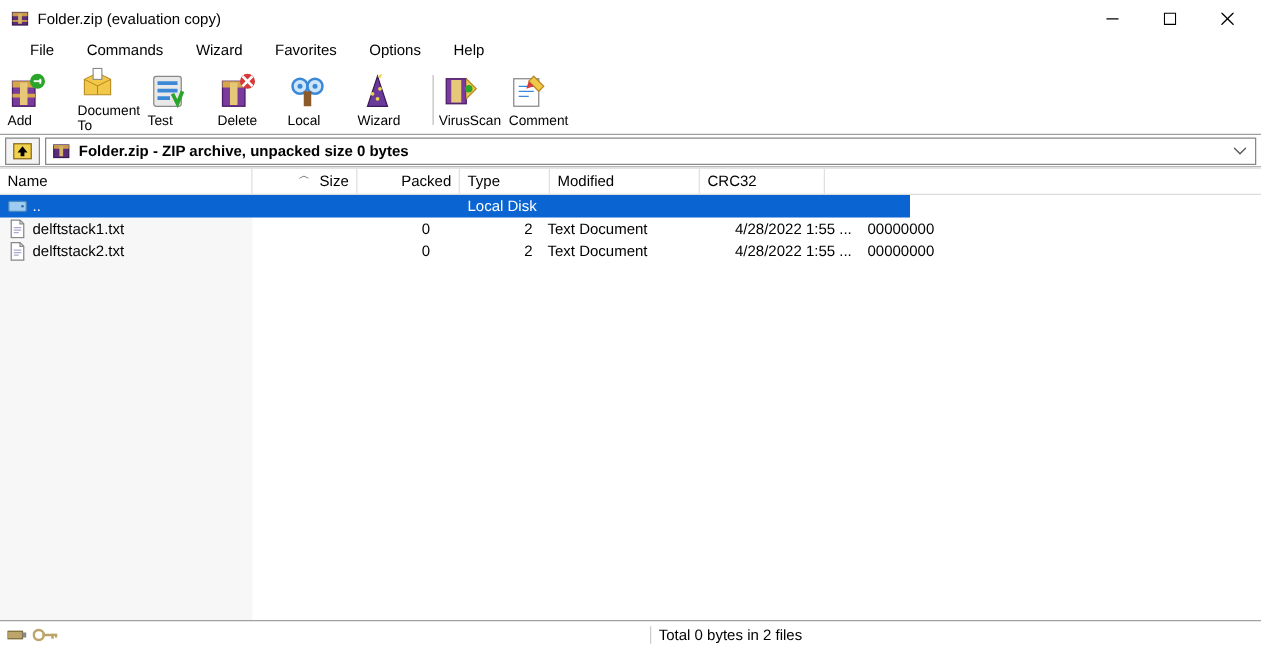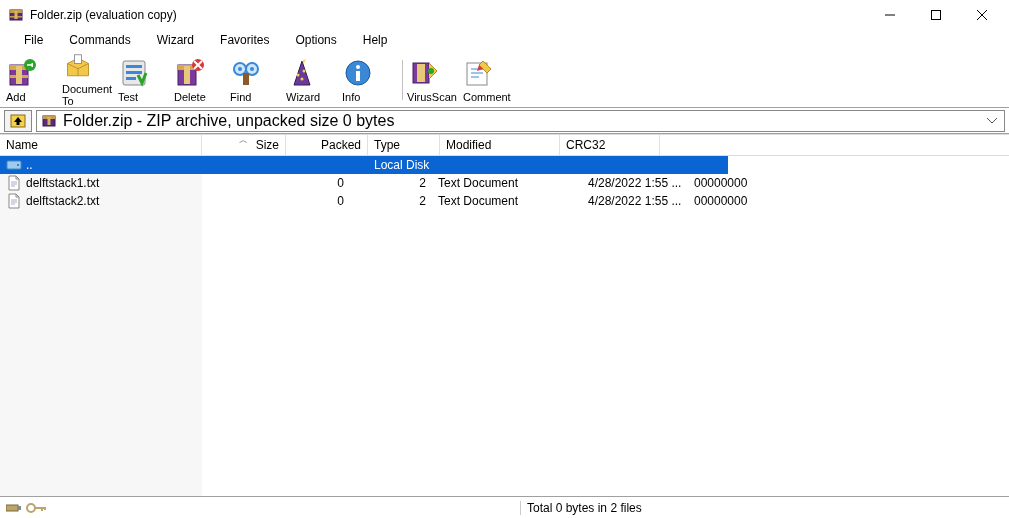--- a/index.html
+++ b/index.html
@@ -19,21 +19,21 @@
 .toolbar { height: 58px; display: flex; align-items: center; padding: 2px 6px 0 6px; border-bottom: 1px solid #a0a0a0; }
 .toolbtn { display: flex; flex-direction: column; align-items: flex-start; justify-content: center; width: 56px; height: 54px; font-size: 11px; cursor: default; }
 .toolbtn .ticon { width: 32px; height: 32px; margin-bottom: 2px; }
 .toolsep { width: 1px; height: 40px; background: #c0c0c0; margin: 0 4px; }
 
 
 .addressbar { height: 26px; display: flex; align-items: center; padding: 2px 4px; gap: 4px; border-bottom: 1px solid #a0a0a0; }
 .upbtn { width: 28px; height: 22px; border: 1px solid #888; background: #f3f3f3; display: flex; align-items: center; justify-content: center; }
 .addrfield { flex: 1; height: 22px; border: 1px solid #888; background: #fff; display: flex; align-items: center; padding: 0 4px; gap: 6px; position: relative; }
 .addrfield .aicon { width: 16px; height: 16px; }
-.addrfield .atext { flex: 1; font-size: 16px; }
+.addrfield .atext { flex: 1; font-size: 12px; font-weight: bold; }
 .addrfield .drop { width: 16px; display:flex; align-items:center; justify-content:center; }
 
 
 .colheader { height: 22px; border-top: 1px solid #dcdcdc; border-bottom: 1px solid #dcdcdc; background: #fff; display: flex; align-items: center; font-size: 12px; }
 .colcell { height: 100%; display: flex; align-items: center; padding: 0 6px; border-right: 1px solid #e0e0e0; position: relative; }
 .colcell.right { justify-content: flex-end; }
 .sortmark { position:absolute; left:50%; top:-1px; transform:translateX(-50%); font-size:9px; color:#555; }
 
 
 .filelist { flex:1; overflow:auto; position:relative; background:#fff; }
@@ -133,39 +133,31 @@
   </div>
   <div class="toolbtn">
     <svg class="ticon" viewBox="0 0 32 32">
         <circle cx="10" cy="12" r="6" fill="#cde6f9" stroke="#3a88d6" stroke-width="2"></circle>
         <circle cx="22" cy="12" r="6" fill="#cde6f9" stroke="#3a88d6" stroke-width="2"></circle>
         <line x1="16" y1="12" x2="16" y2="12" stroke="#3a88d6" stroke-width="2"></line>
         <rect x="13" y="16" width="6" height="12" fill="#8a5a2a"></rect>
         <circle cx="10" cy="12" r="2" fill="#3a88d6"></circle>
         <circle cx="22" cy="12" r="2" fill="#3a88d6"></circle>
       </svg>
-    <span>Find</span>
+    <span>Local</span>
   </div>
   <div class="toolbtn">
     <svg class="ticon" viewBox="0 0 32 32">
         <path d="M16 4 L24 28 L8 28 Z" fill="#6a3a9a" stroke="#3a1a5a"></path>
         <circle cx="12" cy="18" r="1.5" fill="#f2d24a"></circle>
         <circle cx="18" cy="14" r="1.5" fill="#f2d24a"></circle>
         <circle cx="16" cy="22" r="1.5" fill="#f2d24a"></circle>
         <path d="M16 4 L20 2 L18 6" fill="#f2d24a"></path>
       </svg>
     <span>Wizard</span>
-  </div>
-  <div class="toolbtn">
-    <svg class="ticon" viewBox="0 0 32 32">
-        <circle cx="16" cy="16" r="12" fill="#3a88d6" stroke="#1a5aa0"></circle>
-        <circle cx="16" cy="10" r="2" fill="#fff"></circle>
-        <rect x="14" y="14" width="4" height="10" fill="#fff"></rect>
-      </svg>
-    <span>Info</span>
   </div>
   <div class="toolsep"></div>
   <div class="toolbtn">
     <svg class="ticon" viewBox="0 0 32 32">
         <rect x="6" y="6" width="16" height="20" fill="#7a3b9c" stroke="#4a1a66"></rect>
         <rect x="10" y="7" width="8" height="18" fill="#e6c878"></rect>
         <path d="M22 6 L30 14 L22 22" fill="#f2c84a" stroke="#b88a20"></path>
         <circle cx="24" cy="14" r="3" fill="#2aa52a"></circle>
       </svg>
     <span>VirusScan</span>

